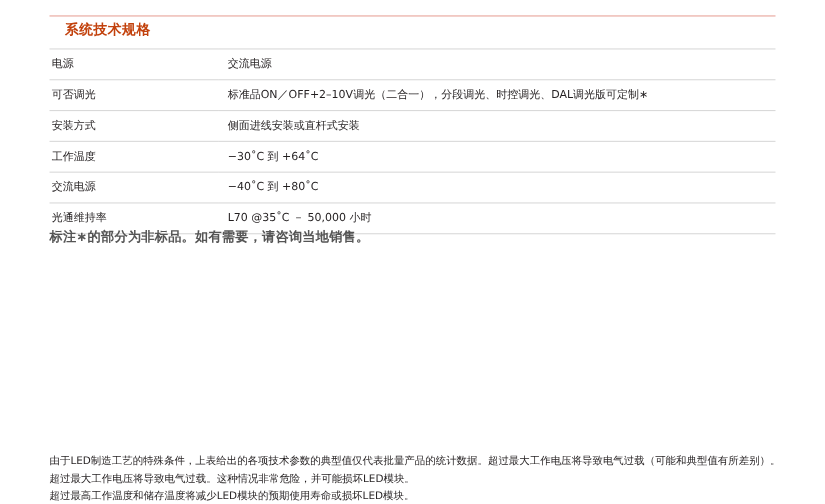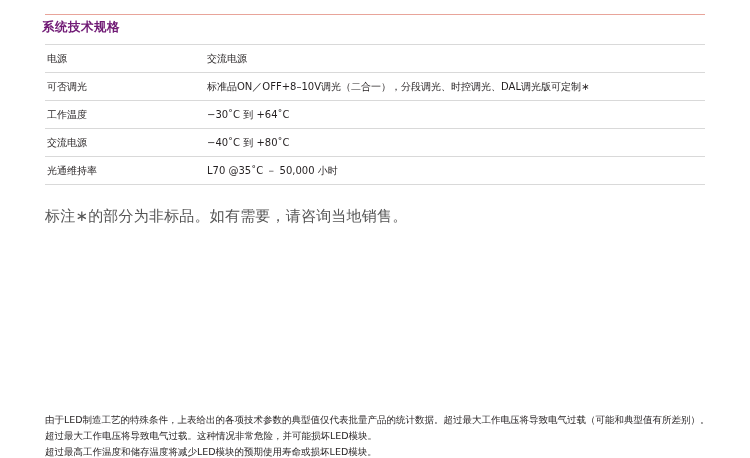--- a/index.html
+++ b/index.html
@@ -23,25 +23,25 @@
   .title-rule {
     position: absolute;
     left: 45px;
     top: 14px;
     width: 660px;
     height: 1px;
     background: #e8a49a;
   }
   .page-title {
     position: absolute;
-    left: 42px;
+    left: 59px;
     top: 19px;
     font-size: 12.5px;
     font-weight: bold;
-    color: #701a75;
+    color: #c2410c;
     letter-spacing: 0.5px;
   }
   table.spec {
     position: absolute;
     left: 45px;
     top: 44px;
     width: 660px;
     border-collapse: collapse;
     table-layout: fixed;
   }
@@ -62,23 +62,24 @@
     padding-left: 8px;
     margin-top: 24px;
   }
   table.spec tr.first td {
     border-top: 1px solid #d9d9d9;
   }
   .note {
     position: absolute;
     left: 45px;
     top: 207px;
-    font-size: 15px;
+    font-size: 12px;
     color: #555555;
     letter-spacing: 0.2px;
+    font-weight: bold;
   }
   .footnotes {
     position: absolute;
     left: 45px;
     top: 412px;
     width: 680px;
     font-size: 9.5px;
     line-height: 16px;
     color: #231f20;
   }
@@ -95,21 +96,25 @@
   <div class="page-title">系统技术规格</div>
 
   <table class="spec">
     <tbody>
       <tr class="first">
         <td class="label">电源</td>
         <td class="value">交流电源</td>
       </tr>
       <tr>
         <td class="label">可否调光</td>
-        <td class="value">标准品ON／OFF+8–10V调光（二合一），分段调光、时控调光、DAL调光版可定制∗</td>
+        <td class="value">标准品ON／OFF+2–10V调光（二合一），分段调光、时控调光、DAL调光版可定制∗</td>
+      </tr>
+      <tr>
+        <td class="label">安装方式</td>
+        <td class="value">侧面进线安装或直杆式安装</td>
       </tr>
       <tr>
         <td class="label">工作温度</td>
         <td class="value">−30˚C 到 +64˚C</td>
       </tr>
       <tr>
         <td class="label">交流电源</td>
         <td class="value">−40˚C 到 +80˚C</td>
       </tr>
       <tr>

